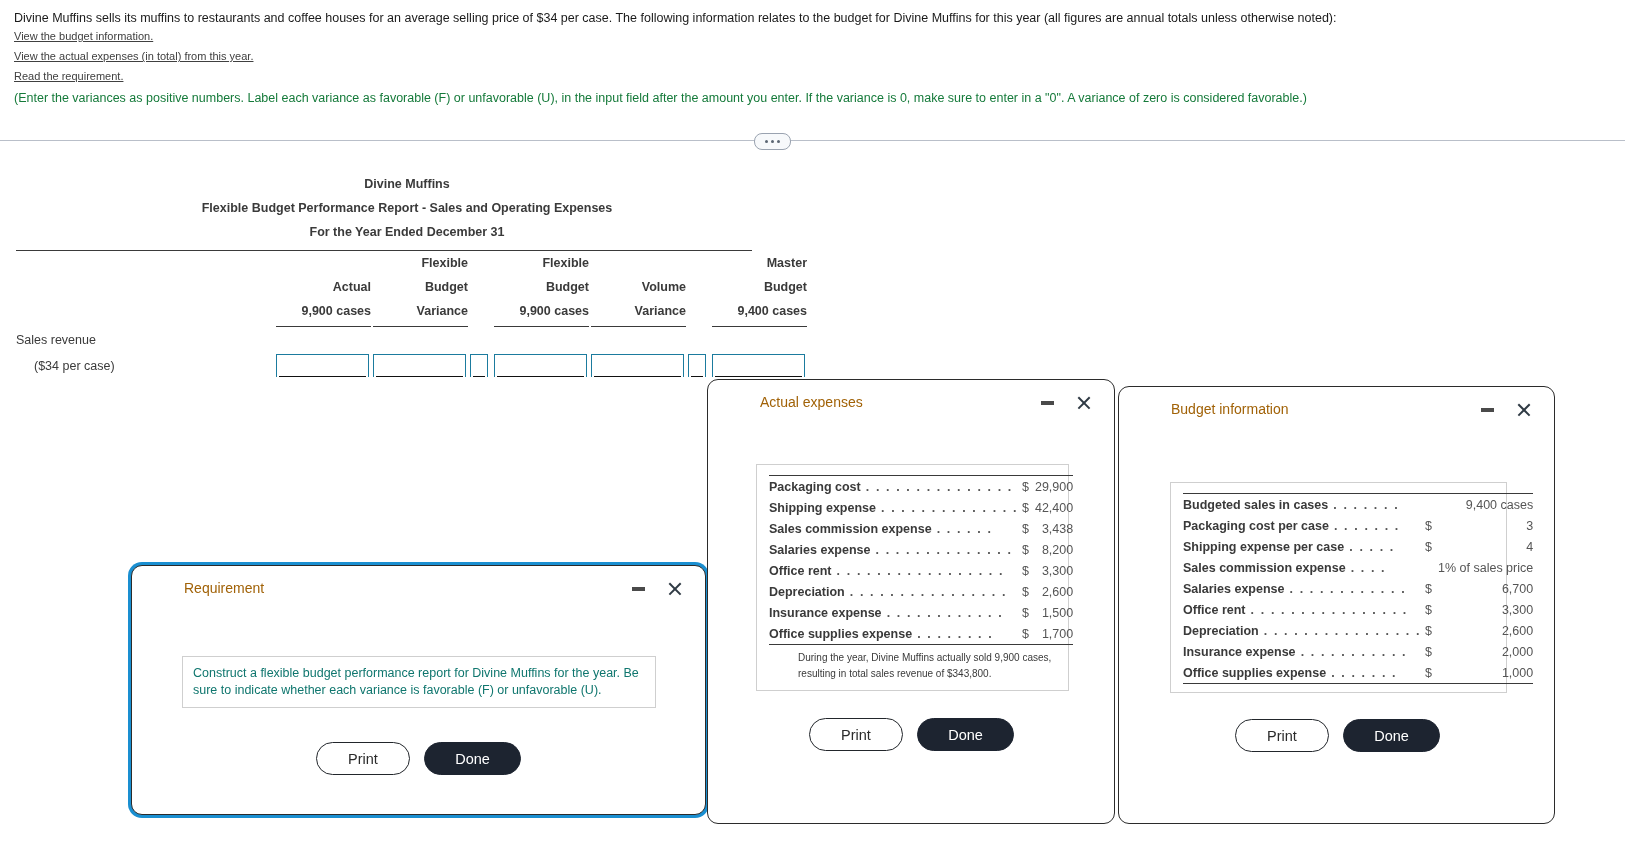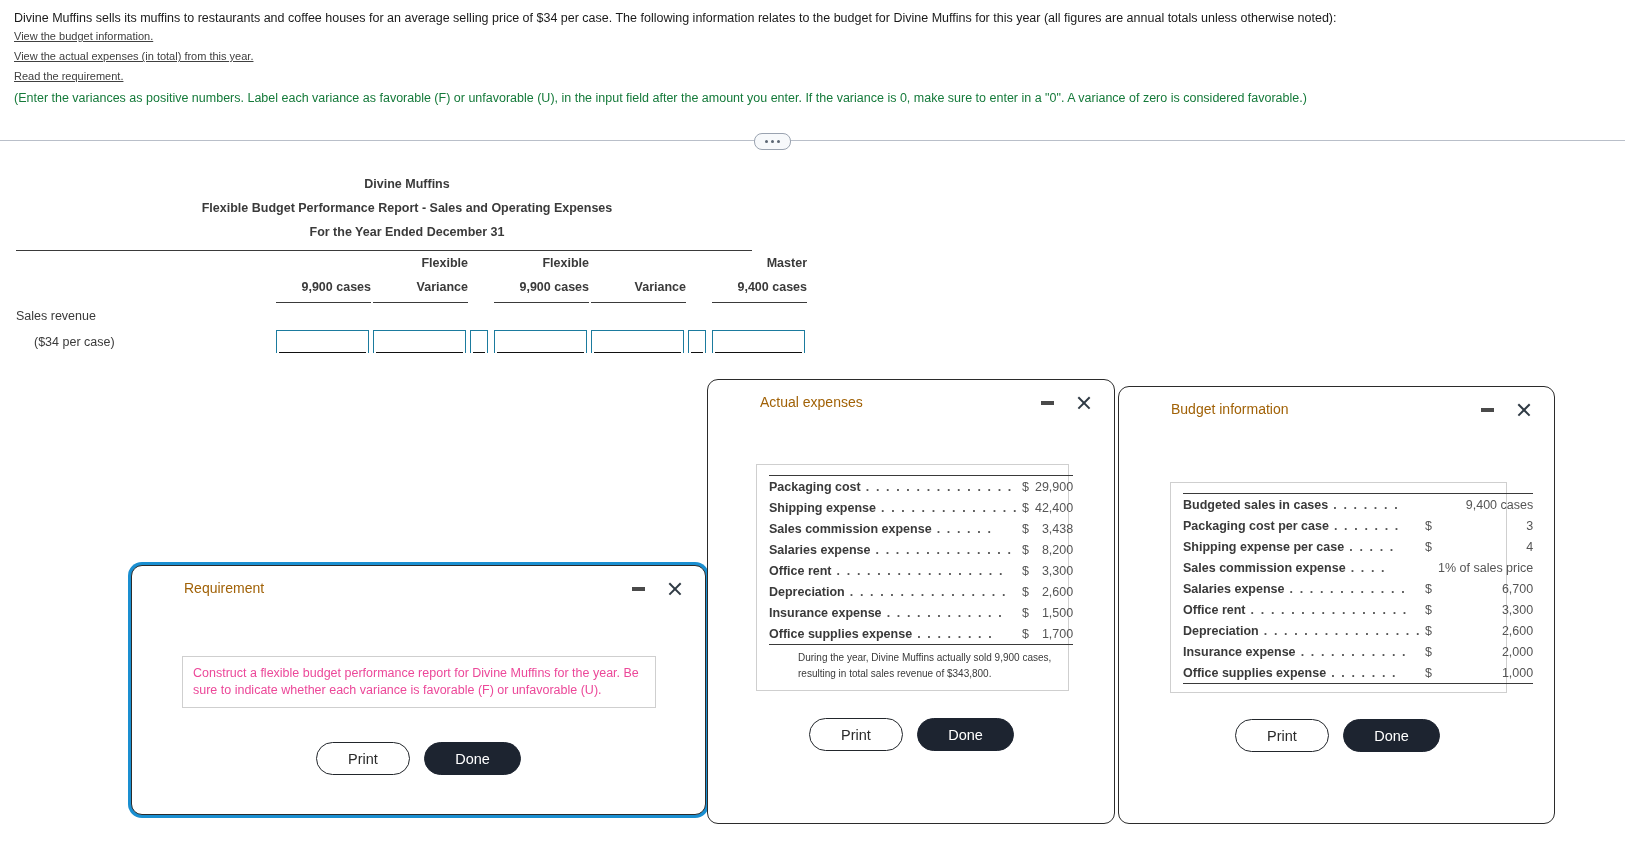--- a/index.html
+++ b/index.html
@@ -263,21 +263,21 @@
     color: #3a3a3a;
     padding-top: 5px;
     margin-left: 29px;
   }
   .req-body {
     border: 1px solid #cfcfcf;
     box-sizing: border-box;
     padding: 8px 10px;
     font-size: 12.5px;
     line-height: 17px;
-    color: #ec4899;
+    color: #0f766e;
   }
   .dlg-actions {
     position: absolute;
     display: flex;
     gap: 14px;
     justify-content: flex-end;
   }
   .btn {
     font-size: 14.5px;
     font-family: "Liberation Sans", sans-serif;
@@ -355,20 +355,36 @@
           <th></th>
           <th></th>
         <th class="colhead">Flexible</th>
         <th></th>
         <th class="colhead"></th>
         <th></th>
           <th></th>
           <th></th>
         <th class="colhead">Master</th>
       </tr>
+      <tr>
+        <th></th>
+        <th class="colhead">Actual</th>
+        <th></th>
+        <th class="colhead">Budget</th>
+        <th></th>
+          <th></th>
+          <th></th>
+        <th class="colhead">Budget</th>
+        <th></th>
+        <th class="colhead">Volume</th>
+        <th></th>
+          <th></th>
+          <th></th>
+        <th class="colhead">Budget</th>
+      </tr>
       <tr class="units">
         <th></th>
         <th class="colhead">9,900 cases</th>
         <th></th>
         <th class="colhead">Variance</th>
         <th></th>
           <th></th>
           <th></th>
         <th class="colhead">9,900 cases</th>
         <th></th>

